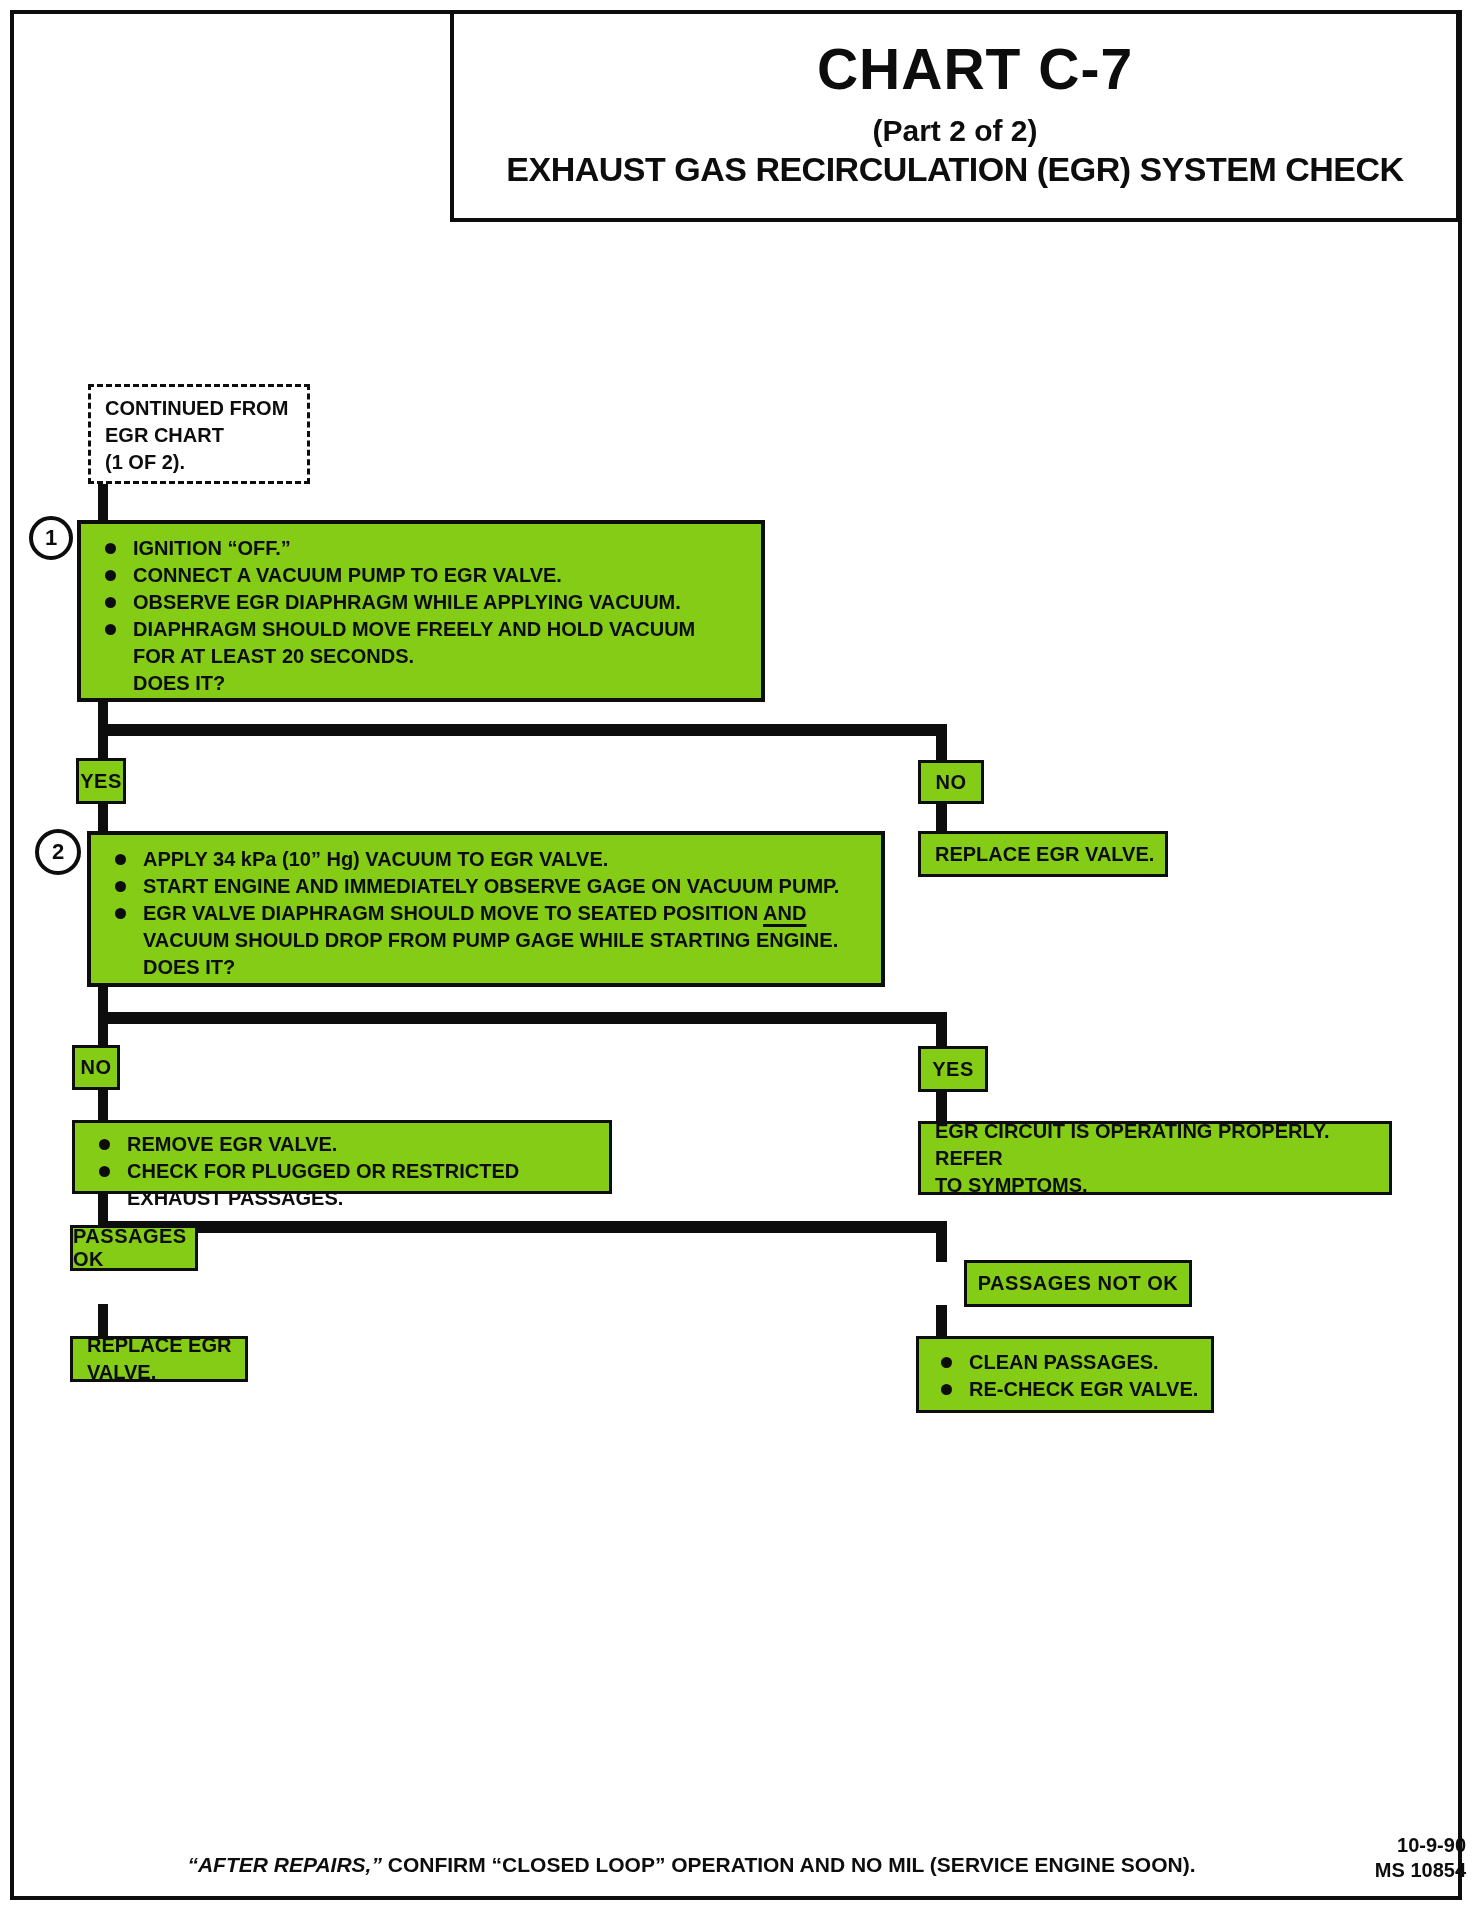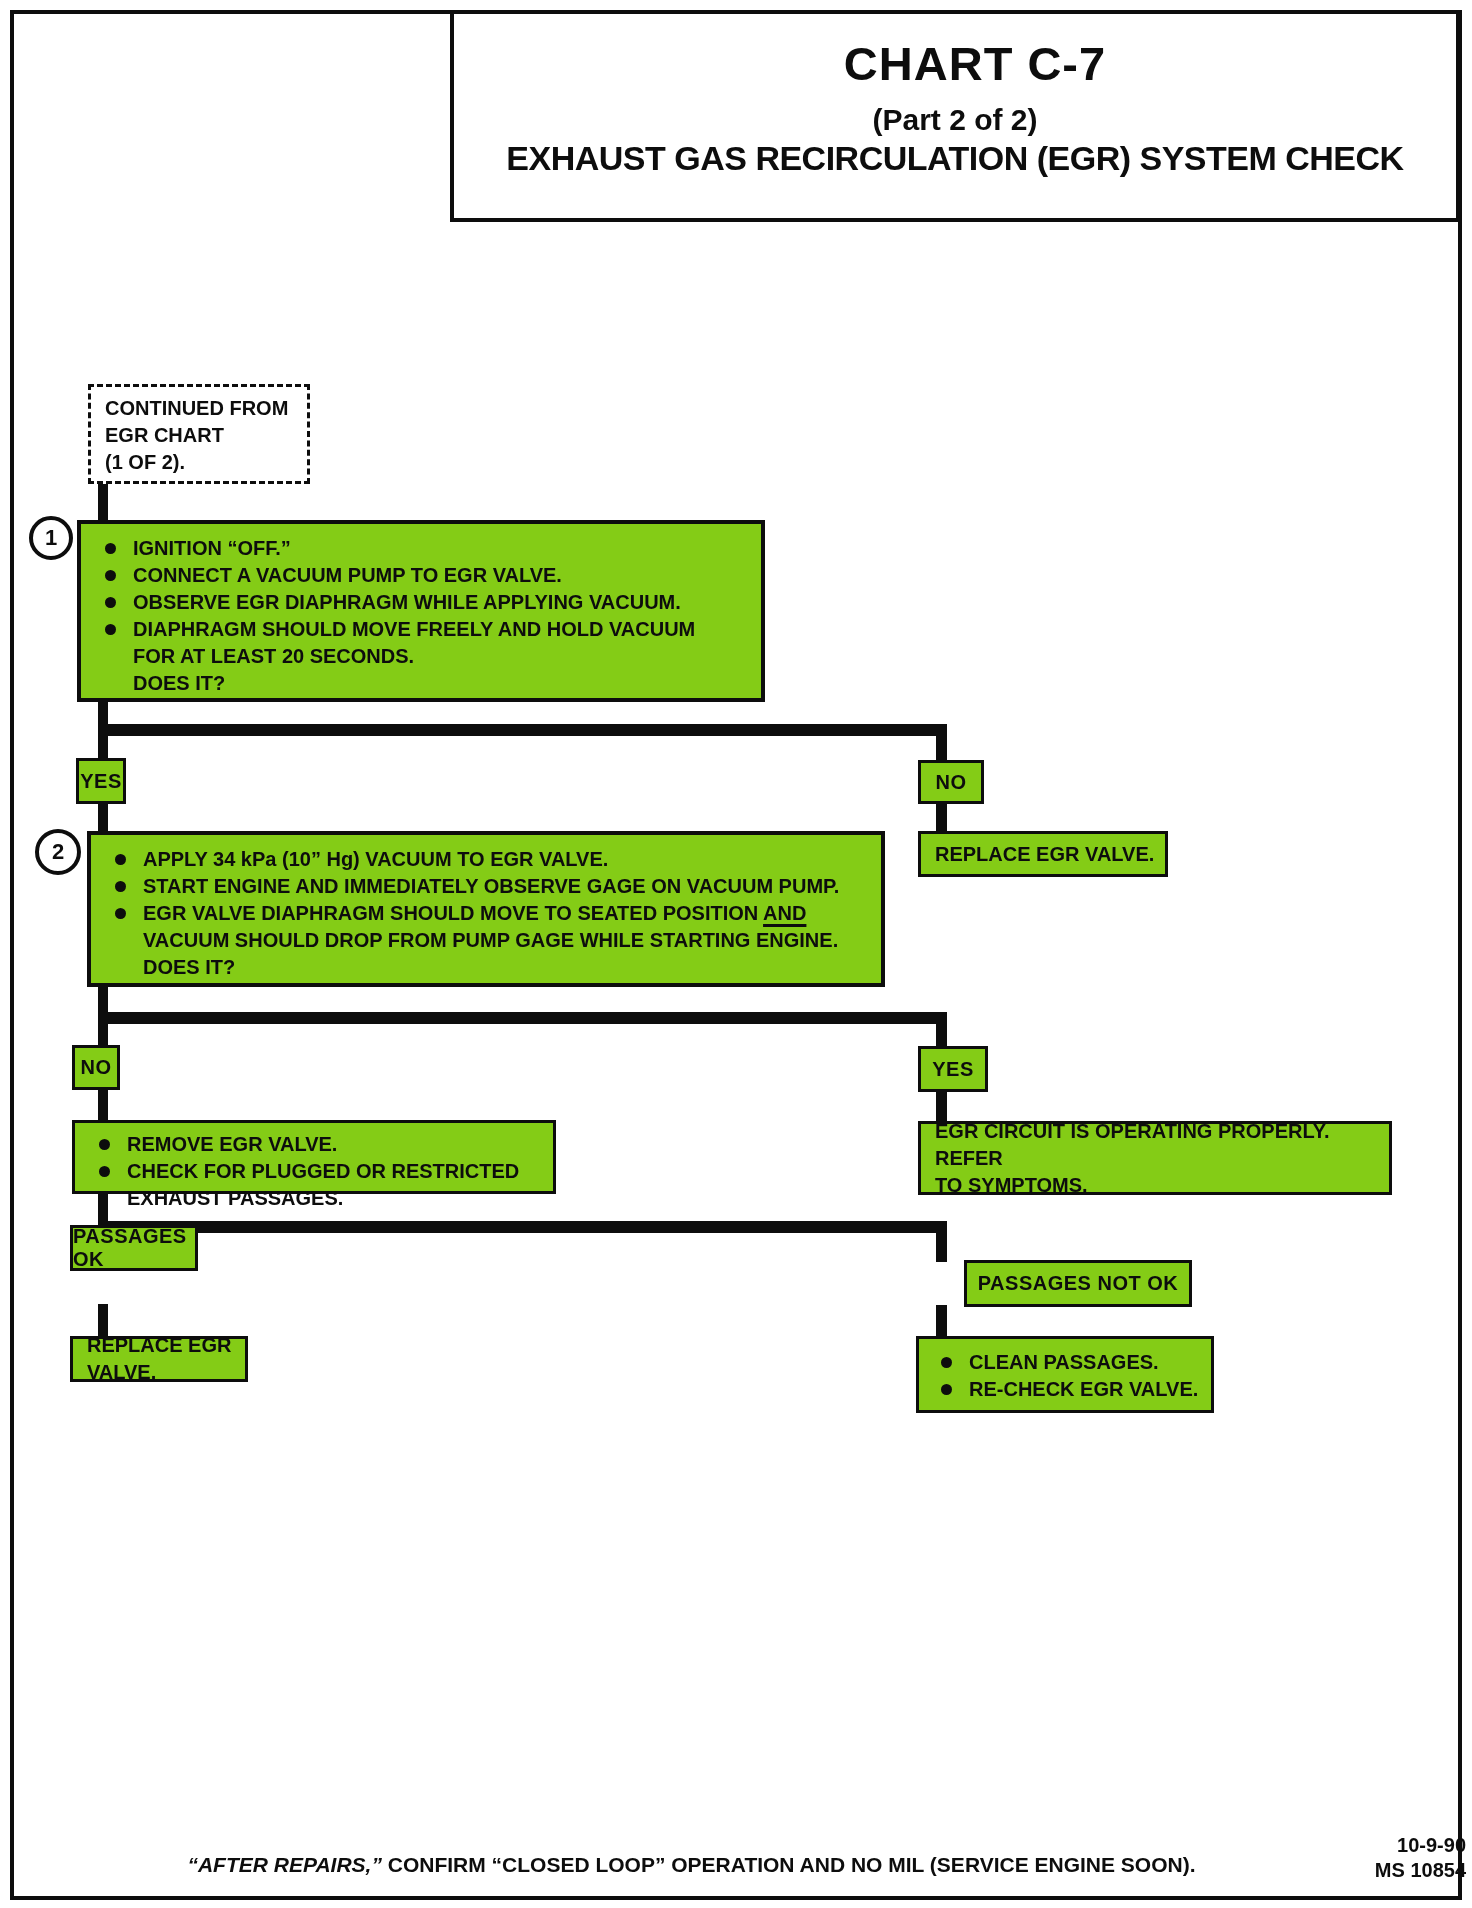--- a/index.html
+++ b/index.html
@@ -5,21 +5,21 @@
   html,body{margin:0;padding:0;background:#888;}
   .page{
     position:relative;width:1472px;height:1908px;background:#fff;
     font-family:"Liberation Sans",sans-serif;font-weight:700;color:#0d0d0d;
     margin:0 auto;overflow:hidden;
   }
   .abs{position:absolute;}
   .page-border{left:10px;top:10px;width:1444px;height:1882px;border:4px solid #0d0d0d;}
   
   .title-box{left:450px;top:10px;width:1002px;height:204px;border:4px solid #0d0d0d;background:#fff;text-align:center;}
-  .title-line1{margin-top:22px;font-size:47px;letter-spacing:1px;padding-left:40px;}
+  .title-line1{margin-top:22px;font-size:57px;letter-spacing:1px;padding-left:40px;}
   .title-line2{margin-top:12px;font-size:30px;}
   .title-line3{margin-top:2px;font-size:34px;letter-spacing:-0.5px;}
   
   .start-box{left:88px;top:384px;width:222px;height:100px;border:3px dashed #0d0d0d;padding:8px 0 0 14px;box-sizing:border-box;}
   .start-box div{font-size:20px;line-height:27px;white-space:pre-wrap;}
   
   .vline,.hline{background:#0d0d0d;}
   
   .circle{border:4px solid #0d0d0d;border-radius:50%;display:flex;align-items:center;justify-content:center;font-size:22px;background:#fff;}
   
@@ -135,21 +135,21 @@
   <div class="abs box box3 lbl" style="left:72px;top:1045px;width:48px;height:45px;">
     <span>NO</span>
   </div>
   <div class="abs box box3 lbl" style="left:918px;top:1046px;width:70px;height:46px;">
     <span>YES</span>
   </div>
 
   <div class="abs vline" style="left:98px;top:1088px;width:10px;height:34px;"></div>
   <div class="abs vline" style="left:936px;top:1090px;width:11px;height:33px;"></div>
 
-  <div class="abs box box3" style="left:72px;top:1120px;width:484px;height:74px;">
+  <div class="abs box box3" style="left:72px;top:1120px;width:540px;height:74px;">
     <div class="bullets" style="padding:8px 8px 0 24px;">
       <div class="brow">
           <span class="dot"></span>
           <span>REMOVE EGR VALVE.</span>
         </div>
       <div class="brow">
           <span class="dot"></span>
           <span>CHECK FOR PLUGGED OR RESTRICTED EXHAUST PASSAGES.</span>
         </div>
     </div>

